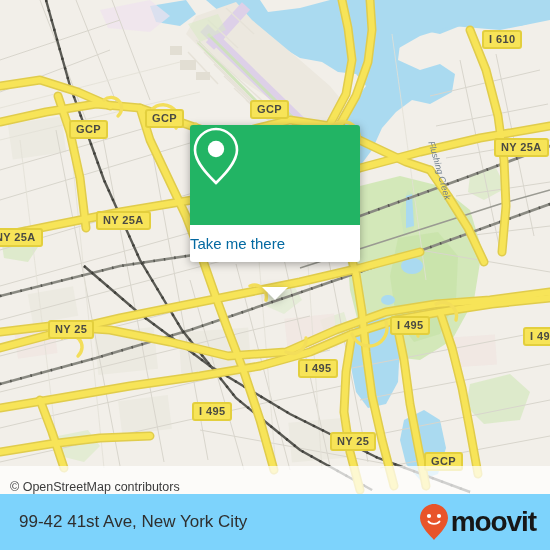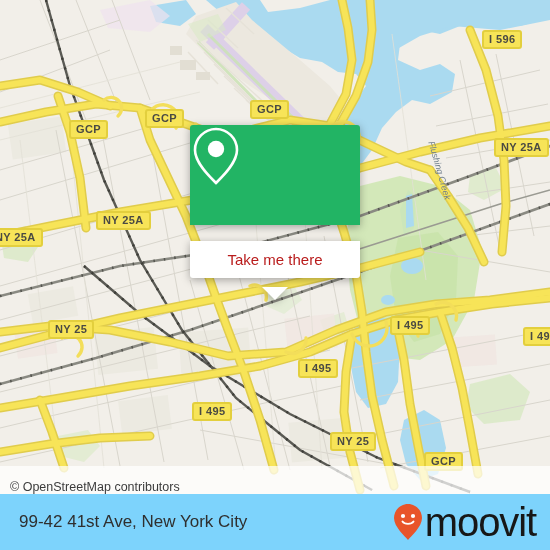--- a/index.html
+++ b/index.html
@@ -47,22 +47,22 @@
   }
   #card-head{
     height:100px;
     background:#22b464;
     border-radius:3px 3px 0 0;
     display:flex;align-items:center;justify-content:center;
   }
   #card-foot{
     height:37px;background:#ffffff;
     border-radius:0 0 3px 3px;
-    display:flex;align-items:center;justify-content:center;
-    color:#b91c1c;font-size:15px;margin-top:16px;
+    display:flex;align-items:center;justify-content:flex-start;
+    color:#0369a1;font-size:15px;
   }
   #card-tail{
     position:absolute;left:50%;margin-left:-13px;top:162px;
     width:0;height:0;
     border-left:13px solid transparent;
     border-right:13px solid transparent;
     border-top:13px solid #ffffff;
   }
 
   
@@ -79,21 +79,21 @@
     position:absolute;left:0;top:494px;width:550px;height:56px;
     background:#7dd3fc;overflow:hidden;
   }
   #footer-inner{
     position:relative;height:100%;
     display:flex;align-items:center;justify-content:space-between;
     padding:0 14px 0 19px;box-sizing:border-box;
   }
   #addr{color:#2f2f2f;font-size:17px;white-space:nowrap;}
   #logo{display:flex;align-items:center;gap:2px;}
-  #logo-word{color:#171717;font-size:40px;font-weight:normal;letter-spacing:-1.1px;line-height:30px;}
+  #logo-word{color:#171717;font-size:28px;font-weight:bold;letter-spacing:-1.1px;line-height:30px;}
 </style>
 </head>
 <body>
 
 <div id="app">
 
   <div id="map">
     <svg id="map-svg" width="550" height="494" viewBox="0 0 550 494">
       <defs>
         <g id="maplines">
@@ -319,21 +319,21 @@
           </g>
         </g>
       </defs>
       <use href="#maplines"></use>
     </svg>
 
     <div id="shields">
         <div class="shield yellow" style="left: 250px; top: 100px;">GCP</div>
         <div class="shield yellow" style="left: 145px; top: 109px;">GCP</div>
         <div class="shield yellow" style="left: 69px; top: 120px;">GCP</div>
-        <div class="shield yellow" style="left: 482px; top: 30px;">I 596</div>
+        <div class="shield yellow" style="left: 482px; top: 30px;">I 610</div>
         <div class="shield yellow" style="left: 494px; top: 138px;">NY 25A</div>
         <div class="shield yellow" style="left: 96px; top: 211px;">NY 25A</div>
         <div class="shield yellow" style="left: -12px; top: 228px;">NY 25A</div>
         <div class="shield yellow" style="left: 48px; top: 320px;">NY 25</div>
         <div class="shield yellow" style="left: 390px; top: 316px;">I 495</div>
         <div class="shield yellow" style="left: 523px; top: 327px;">I 495</div>
         <div class="shield yellow" style="left: 298px; top: 359px;">I 495</div>
         <div class="shield yellow" style="left: 192px; top: 402px;">I 495</div>
         <div class="shield yellow" style="left: 330px; top: 432px;">NY 25</div>
         <div class="shield yellow" style="left: 424px; top: 452px;">GCP</div>

